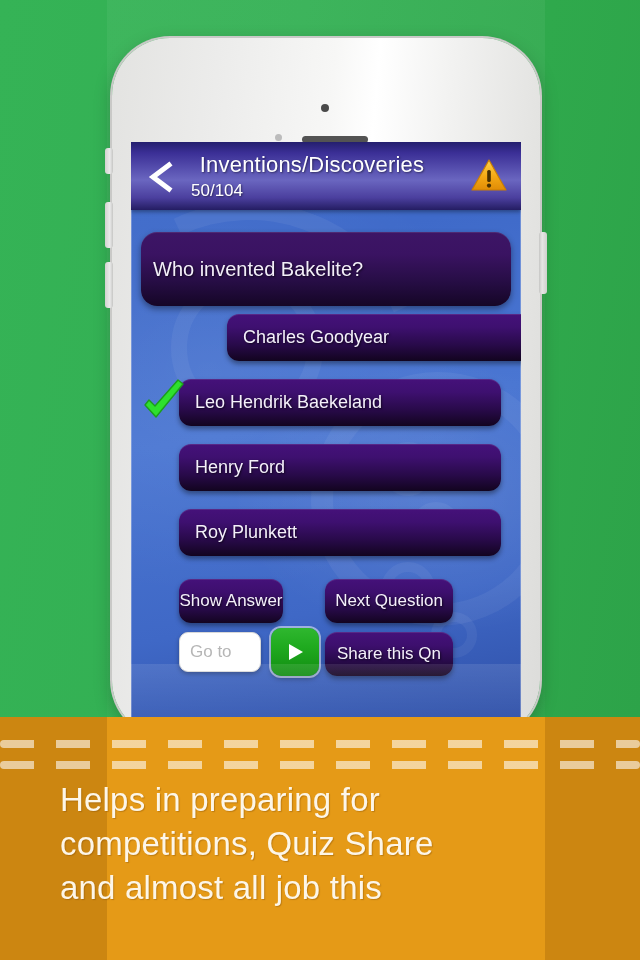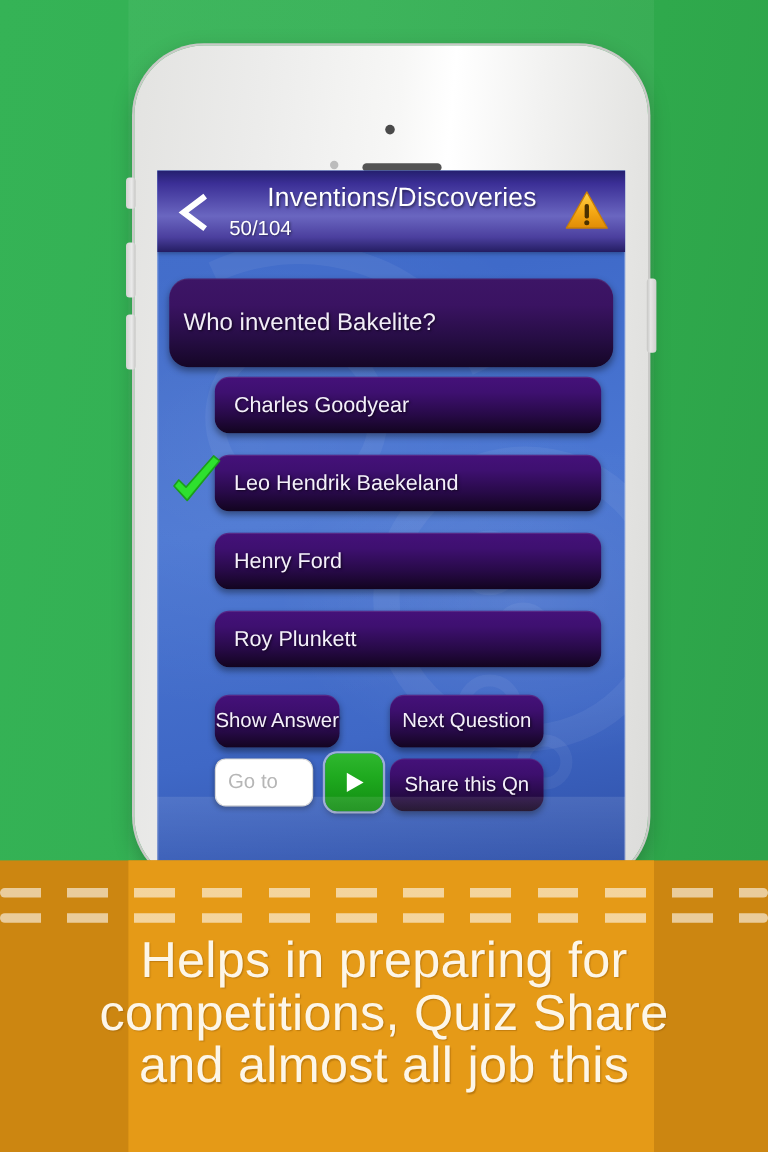--- a/index.html
+++ b/index.html
@@ -58,24 +58,23 @@
     border-radius: 4px;
   }
   .dash-row.one { top: 740px; }
   .dash-row.two { top: 761px; }
 
   .caption {
     position: absolute;
     left: 60px;
     top: 778px;
     width: 520px;
-    text-align: center;
     color: #fdf6e8;
     font-family: "Liberation Sans", sans-serif;
-    font-size: 42px;
+    font-size: 33px;
     line-height: 44px;
     letter-spacing: 0.2px;
     text-shadow: 1px 1px 1px rgba(120,70,0,0.35);
   }
 
   
   .phone {
     position: absolute;
     left: 112px;
     top: 38px;
@@ -176,21 +175,21 @@
     box-shadow: 0 2px 4px rgba(0,0,0,0.35);
   }
   .back-chevron {
     position: absolute;
     left: 14px; top: 18px;
     width: 34px; height: 34px;
     cursor: pointer;
   }
   .app-title {
     position: absolute;
-    left: 59px; top: 10px;
+    left: 36px; top: 10px;
     width: 290px;
     text-align: center;
     color: #ffffff;
     font-family: "Liberation Sans", sans-serif;
     font-size: 22px;
     letter-spacing: 0.2px;
     text-shadow: 1px 1px 2px rgba(0,0,0,0.45);
   }
   .app-counter {
     position: absolute;
@@ -239,21 +238,21 @@
     align-items: center;
     cursor: pointer;
   }
   .answer span {
     color: #f4f0fa;
     font-family: "Liberation Sans", sans-serif;
     font-size: 18px;
     padding-left: 16px;
     text-shadow: 1px 1px 2px rgba(0,0,0,0.6);
   }
-  .answer.a0 { top: 172px; }
+  .answer.a0 { top: 172px; margin-left: 48px; }
   .answer.a1 { top: 237px; }
   .answer.a2 { top: 302px; }
   .answer.a3 { top: 367px; }
 
   .checkmark {
     position: absolute;
     left: 8px;
     top: 235px;
     width: 50px;
     height: 50px;

